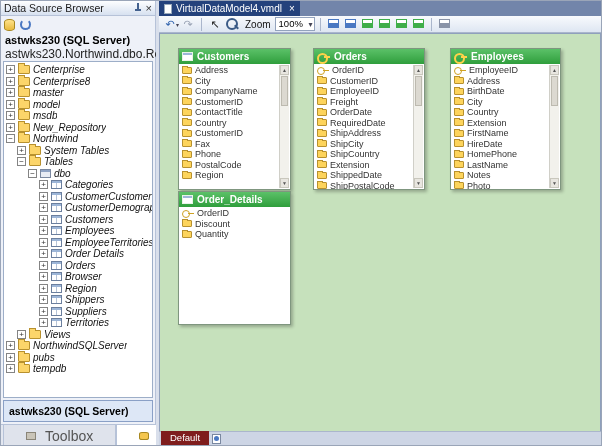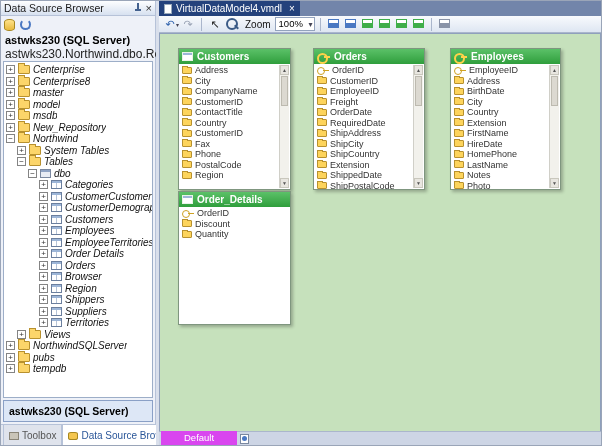--- a/index.html
+++ b/index.html
@@ -33,21 +33,21 @@
   .ico-table { width:11px; height:9px; background:#fff; border:1px solid #6b7f9e; }
   .ico-table::before { content:""; position:absolute; left:0; right:0; top:0; height:2px; background:#9db6d8; }
   .ico-table::after { content:""; position:absolute; left:4px; top:2px; bottom:0; width:1px; background:#b6c4d8; }
   .ico-schema { width:11px; height:9px; background:#e8ecf4; border:1px solid #7a88a0; }
   .ico-schema::before { content:""; position:absolute; left:0; right:0; top:0; height:2px; background:#8fa3c4; }
   .tree-label { overflow:hidden;font-style:italic; }
 
   .status-box { position:absolute; left:2px; right:2px; bottom:25px; height:22px; background:#dde7f6; border:1px solid #8aa0c6; font-weight:bold; font-size:10.5px; line-height:20px; padding:0 5px; color:#000; white-space:nowrap; overflow:hidden; }
 
   .bottom-tabs { position:absolute; left:0; right:0; bottom:0; height:23px; background:#e3e7f0; border-top:1px solid #b6c2d8; display:flex; align-items:stretch; padding-left:2px; }
-  .btab { display:flex; align-items:center; gap:3px; padding:0 5px; font-size:10px; color:#555; border:1px solid #b6c2d8; border-top:none; background:#dfe3ec; white-space:nowrap; }
+  .btab { display:flex; align-items:center; gap:9px; padding:0 22px; font-size:14px; color:#555; border:1px solid #b6c2d8; border-top:none; background:#dfe3ec; white-space:nowrap; }
   .btab.active { background:#fff; color:#2a5699; }
   .btab-ico { display:inline-block; }
   .ico-toolbox { width:10px; height:8px; background:#c9c4b8; border:1px solid #8a8578; }
   .ico-dsb { width:10px; height:8px; background:#f4c64f; border:1px solid #a88820; border-radius:3px/2px; }
 
   .splitter { position:absolute; left:155px; top:0; width:3px; height:446px; background:#d9dfeb; cursor:col-resize; }
 
   
   .main { position:absolute; left:158px; top:0; right:0; bottom:0; background:#cfd7e6; }
   .doc-tabbar { height:15px; background:#7285aa; display:flex; align-items:stretch; }
@@ -90,21 +90,21 @@
   .f-key::after { content:""; position:absolute; left:6px; top:3.5px; width:6px; height:1.5px; background:#cfa224; }
 
   .sb { position:absolute; top:16px; right:1px; bottom:1px; width:10px; background:#f2f1ec; border-left:1px solid #d0cfc8; }
   .sb-up, .sb-dn { position:absolute; left:0; right:0; height:10px; background:#e8e6e0; border:1px solid #c9c7bd; text-align:center; color:#555; }
   .sb-up { top:0; } .sb-dn { bottom:0; }
   .sb-up::before { content:"▲"; font-size:5px; line-height:8px; display:block; }
   .sb-dn::before { content:"▼"; font-size:5px; line-height:8px; display:block; }
   .sb-thumb { position:absolute; left:1px; right:1px; top:11px; height:30px; background:#dcd9d1; border:1px solid #bdbab0; }
 
   .bottom-bar { position:absolute; left:0; right:0; bottom:0; height:14px; background:#cdd5e5; border-top:1px solid #aab6cc; display:flex; align-items:center; gap:3px; padding-left:2px; }
-  .default-tab { background:#d946ef; color:#fff; font-size:9.5px; height:15px; line-height:13px; padding:0 23px; }
+  .default-tab { background:#7f1d1d; color:#fff; font-size:9.5px; height:15px; line-height:13px; padding:0 9px; }
   .model-icon { width:9px; height:10px; background:#fff; border:1px solid #7a88a0; display:inline-block; position:relative; }
   .model-icon::before { content:""; position:absolute; left:1px; top:1px; width:5px; height:5px; background:#4a78c2; border-radius:50%; }
 </style>
 </head>
 <body>
 
 <div class="app">
 
   <div class="left-panel">
     <div class="panel-title">

